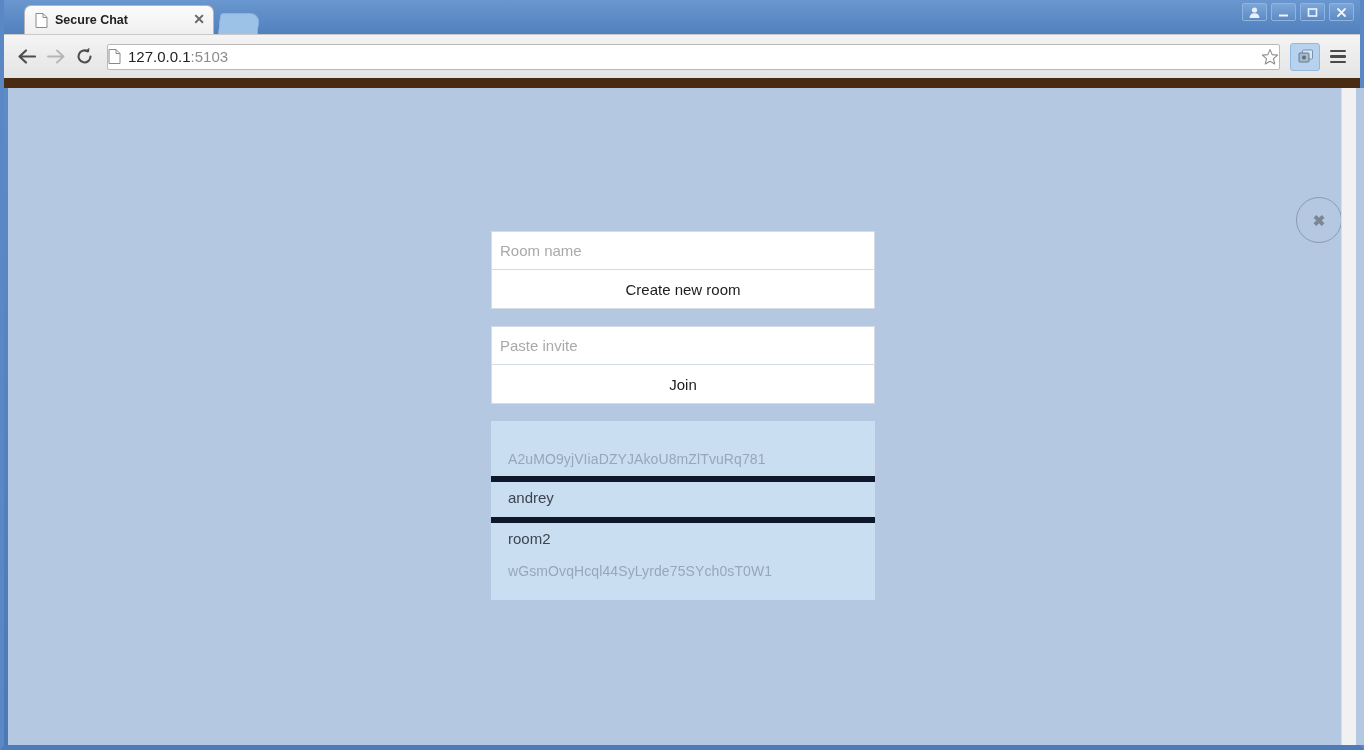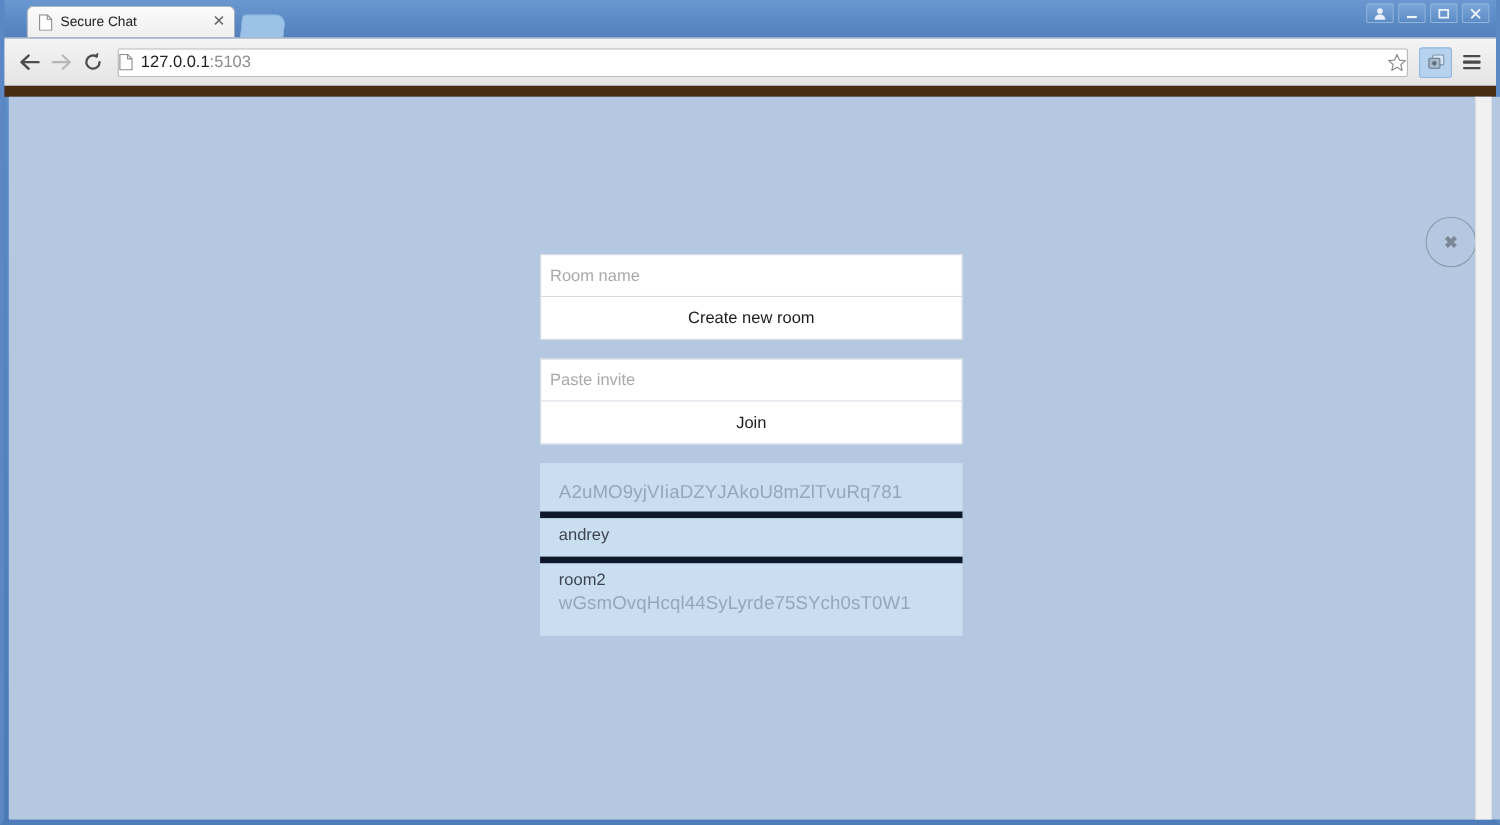--- a/index.html
+++ b/index.html
@@ -37,20 +37,21 @@
     left: 20px; top: 5px;
     width: 190px; height: 29px;
     background: linear-gradient(to bottom, #fbfbfb 0%, #efefef 100%);
     border-top-left-radius: 7px;
     border-top-right-radius: 7px;
     border: 1px solid #b4b4b4;
     border-bottom: none;
     display: flex;
     align-items: center;
     padding: 0 6px 0 10px;
+    font-weight: bold;
   }
 
   .tab-favicon {
     width: 13px; height: 15px;
     flex: 0 0 auto;
     position: relative;
   }
   .tab-favicon svg { display: block; }
 
   .tab-title {
@@ -288,25 +289,25 @@
     border-top: 6px solid #0f172a;
   }
 
   .room-name {
     font-size: 15px;
     color: #3d4450;
     line-height: 20px;
   }
 
   .room-id {
-    font-size: 17px;
+    font-size: 14px;
     color: #97a7ba;
     line-height: 16px;
     letter-spacing: 0.1px;
-    margin-top: 3px;
+    margin-top: 14px;
     white-space: nowrap;
   }
 </style>
 </head>
 <body>
 
 <div class="window">
 
   <div class="titlebar">
 

